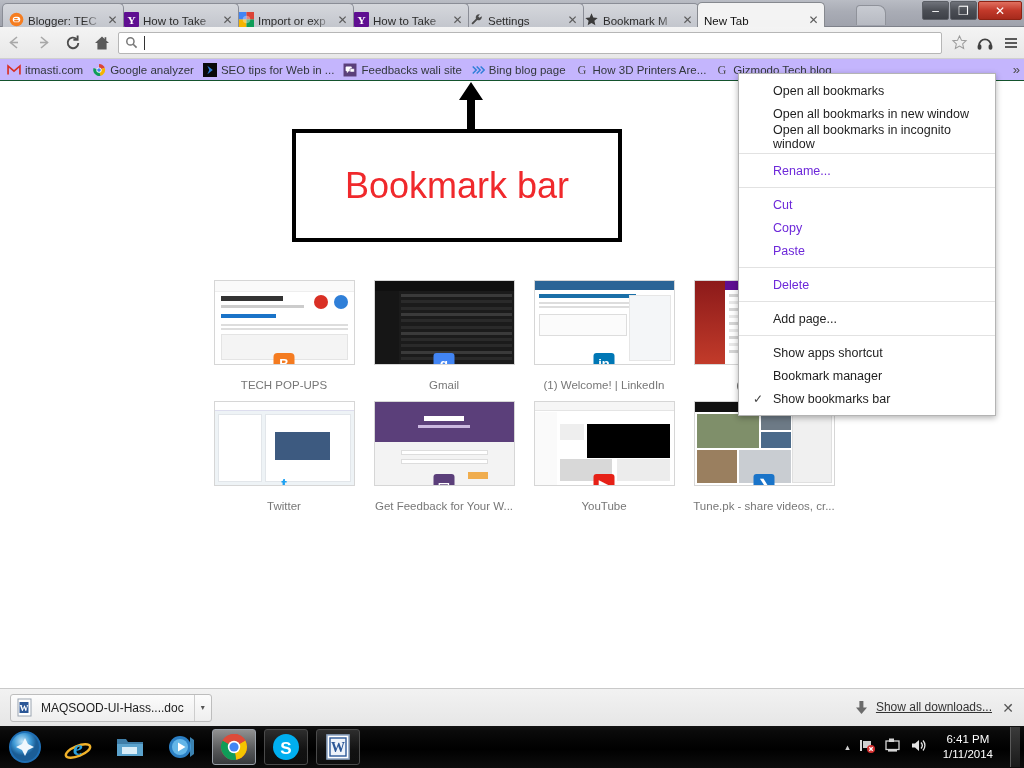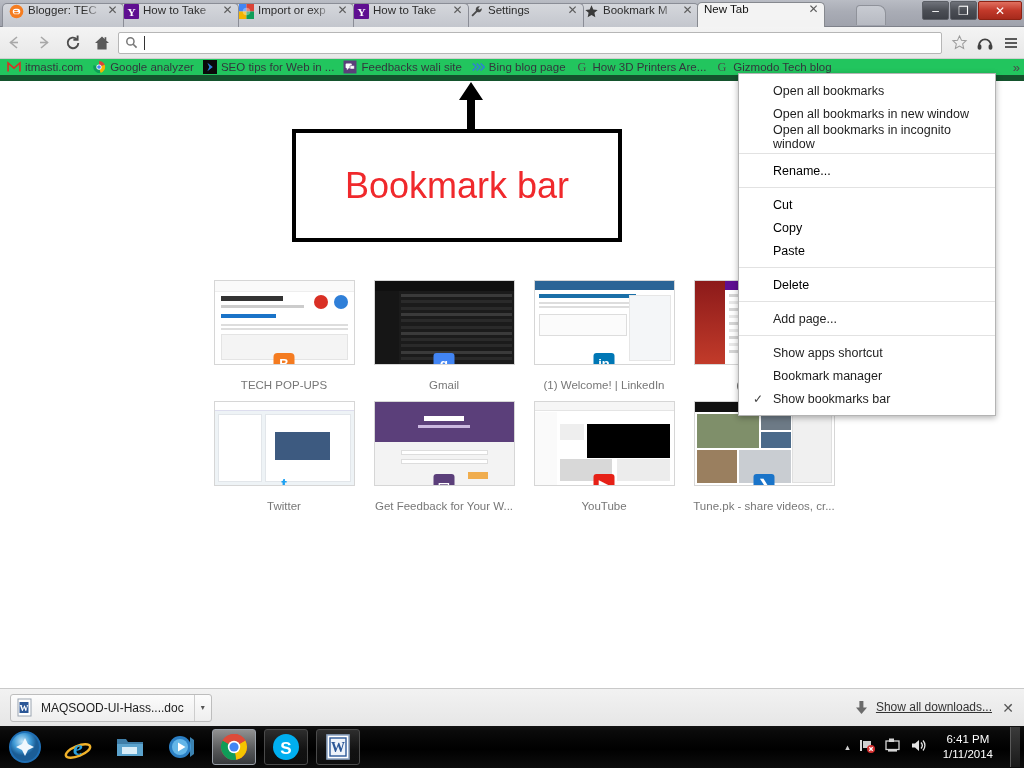--- a/index.html
+++ b/index.html
@@ -16,21 +16,21 @@
   .tabstrip {
     position: absolute; left: 0; top: 0; width: 1024px; height: 27px;
     background: linear-gradient(to bottom, #b9bcc4 0%, #a9acb5 45%, #9fa2ac 100%);
     border-bottom: 1px solid #7e818a;
   }
   .tab {
     position: absolute; top: 3px; height: 24px;
     background: linear-gradient(to bottom, #d5d7dc 0%, #c3c6cd 100%);
     border: 1px solid #8a8d96; border-bottom: none;
     border-radius: 5px 5px 0 0;
-    display: flex; align-items: flex-start; gap: 4px;
+    display: flex; align-items: flex-end; gap: 4px;
     padding: 0 4px 0 6px;
     overflow: hidden;
   }
   .tab.active {
     background: #f3f3f3;
     top: 2px; height: 25px;
     border-color: #86898f;
     z-index: 5;
   }
   .tab-favicon {
@@ -98,21 +98,21 @@
     border-left: 1px solid #333; padding-left: 1px; height: 14px;
   }
   .star-btn, .headphone-btn, .menu-btn {
     width: 26px; height: 26px; display: flex;
     align-items: center; justify-content: center;
   }
 
   
   .bookmarkbar {
     position: absolute; left: 0; top: 59px; width: 1024px; height: 22px;
-    background: #22c55e; border-bottom: 6px solid #14532d;
+    background: #c4b5fd; border-bottom: 1px solid #14532d;
     display: flex; align-items: center; padding-left: 4px;
   }
   .bm {
     display: flex; align-items: center; gap: 4px;
     padding: 1px 6px 1px 3px; height: 19px; border-radius: 2px;
     font-size: 11.5px; color: #32373c; white-space: nowrap;
   }
   .bm-ico { width: 14px; height: 14px; flex: 0 0 14px; position: relative; }
   .bm-overflow {
     position: absolute; right: 4px; font-size: 13px; color: #4a4a4a;
@@ -162,21 +162,21 @@
     position: absolute; left: 738px; top: 73px; width: 258px;
     background: #fff; border: 1px solid #b4b4b4;
     box-shadow: 0 2px 6px rgba(0,0,0,.3);
     padding: 5px 0; z-index: 40;
   }
   .ctxitem {
     height: 23px; display: flex; align-items: center;
     padding-left: 34px; font-size: 12.5px; color: #1d1d1d;
     position: relative;
   }
-  .ctxitem.disabled { color: #000000; }
+  .ctxitem.disabled { color: #6d28d9; }
   .ctxsep { height: 1px; background: #e2e2e2; margin: 5px 0; }
   .ctxcheck {
     position: absolute; left: 14px; font-size: 12px; color: #444;
   }
 
   
   .shelf {
     position: absolute; left: 0; top: 688px; width: 1024px; height: 38px;
     background: linear-gradient(to bottom,#f2f2f2,#e6e6e6);
     border-top: 1px solid #c9c9c9;

